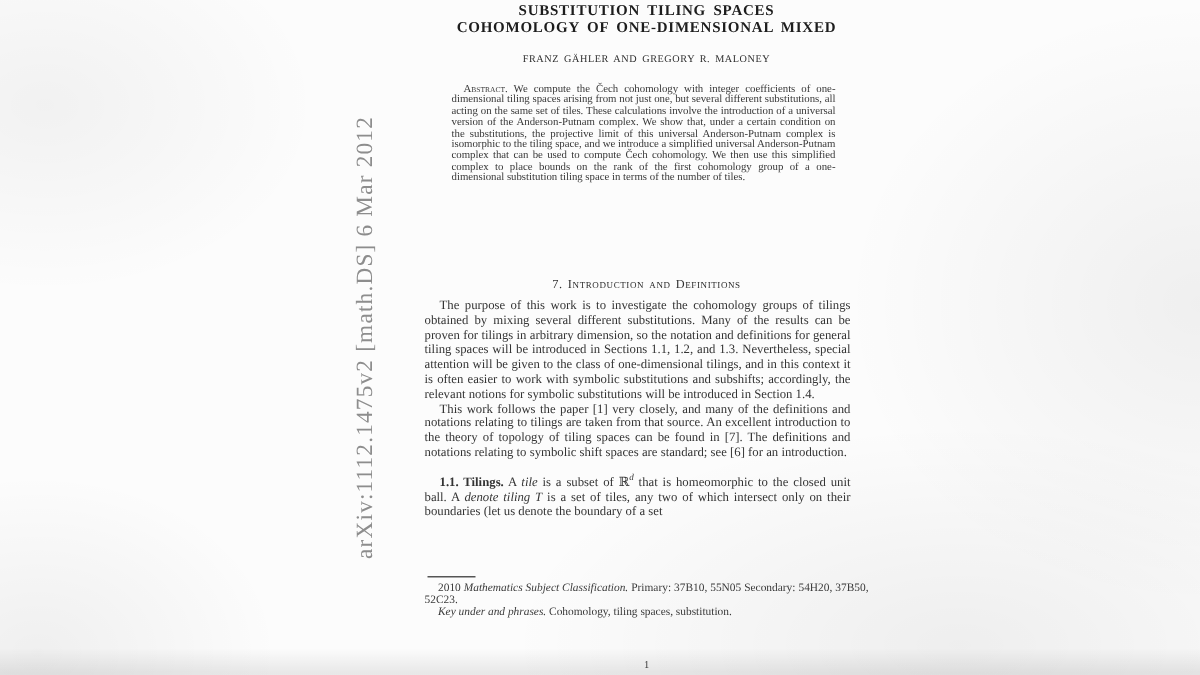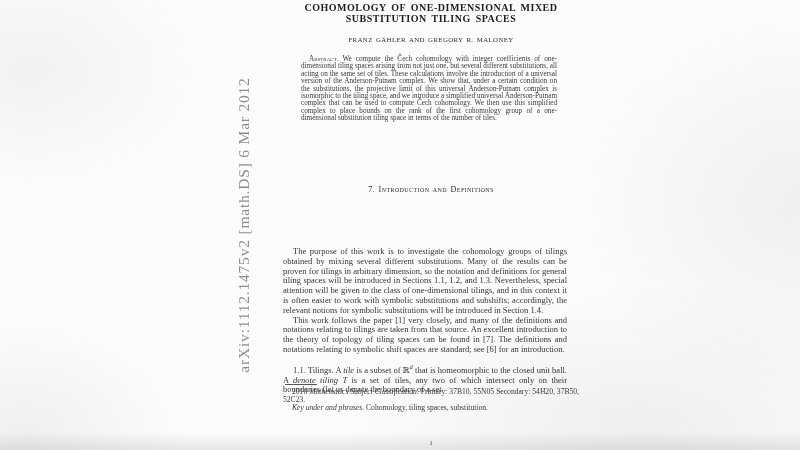--- a/index.html
+++ b/index.html
@@ -38,25 +38,25 @@
     color:#383838;
   }
   .sc{font-variant:small-caps;font-family:Liberation Serif, serif;}
   .secheading{
     position:absolute;top:185px;left:0;right:0;text-align:center;
     font-variant:small-caps;font-size:8.2px;letter-spacing:0.4px;word-spacing:1px;
     color:#2e2e2e;
   }
   .bodytext{
     position:absolute;top:199px;left:0;right:12px;
-    font-size:8.5px;line-height:9.8px;text-align:justify;margin-top:48px;
+    font-size:8.5px;line-height:9.8px;text-align:justify;
   }
   .bodytext p{margin:0;text-indent:10px;}
   .bodytext p.sub{margin-top:8px;}
-  .runin{font-weight:normal;}
+  .runin{font-weight:bold;}
   .it{font-style:italic;}
   sup.msup{font-size:6px;font-style:italic;vertical-align:4px;letter-spacing:0;}
   .footnotes{
     position:absolute;top:384px;left:0;right:0;
     font-size:7.6px;line-height:8.2px;text-align:justify;color:#3a3a3a;
   }
   .fn-rule{width:32px;height:0;border-top:1px solid #555;margin:0 0 3px 2px;}
   .footnotes p{margin:0;text-indent:9px;}
   .pageno{
     position:absolute;top:439px;left:0;right:0;text-align:center;
@@ -64,22 +64,22 @@
   }
 </style>
 </head>
 <body>
 
 <div class="stamp">arXiv:1112.1475v2 [math.DS] 6 Mar 2012</div>
 
 <div class="col">
 
   <div class="title">
+    <div>SUBSTITUTION TILING SPACES</div>
     <div>COHOMOLOGY OF ONE-DIMENSIONAL MIXED</div>
-    <div>SUBSTITUTION TILING SPACES</div>
   </div>
 
   <div class="authors">FRANZ GÄHLER AND GREGORY R. MALONEY</div>
 
   <div class="abstract"><span class="sc">Abstract.</span><span> We compute the Čech cohomology with integer coefficients of one-dimensional tiling spaces arising from not just one, but several different substitutions, all acting on the same set of tiles. These calculations involve the introduction of a universal version of the Anderson-Putnam complex. We show that, under a certain condition on the substitutions, the projective limit of this universal Anderson-Putnam complex is isomorphic to the tiling space, and we introduce a simplified universal Anderson-Putnam complex that can be used to compute Čech cohomology. We then use this simplified complex to place bounds on the rank of the first cohomology group of a one-dimensional substitution tiling space in terms of the number of tiles.</span></div>
 
   <div class="secheading">7. Introduction and Definitions</div>
 
   <div class="bodytext">
     <p>The purpose of this work is to investigate the cohomology groups of tilings obtained by mixing several different substitutions. Many of the results can be proven for tilings in arbitrary dimension, so the notation and definitions for general tiling spaces will be introduced in Sections 1.1, 1.2, and 1.3. Nevertheless, special attention will be given to the class of one-dimensional tilings, and in this context it is often easier to work with symbolic substitutions and subshifts; accordingly, the relevant notions for symbolic substitutions will be introduced in Section 1.4.</p>

